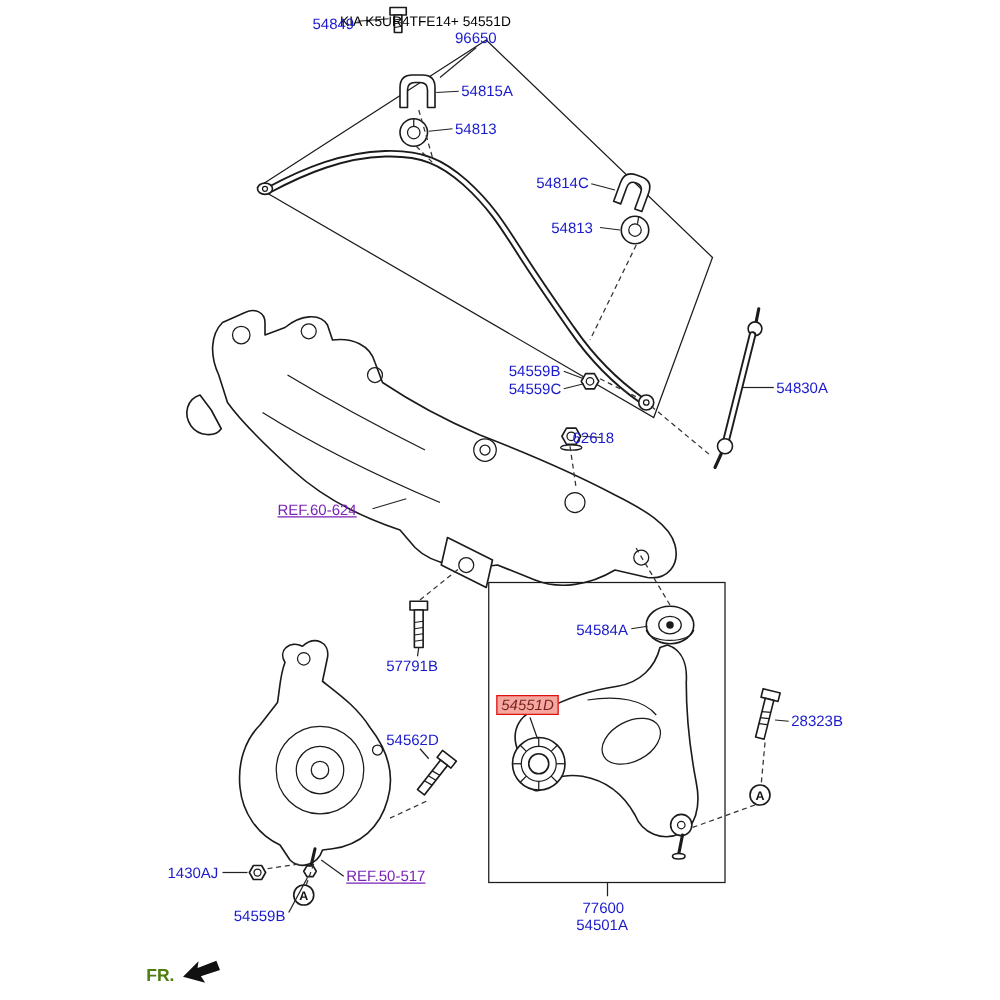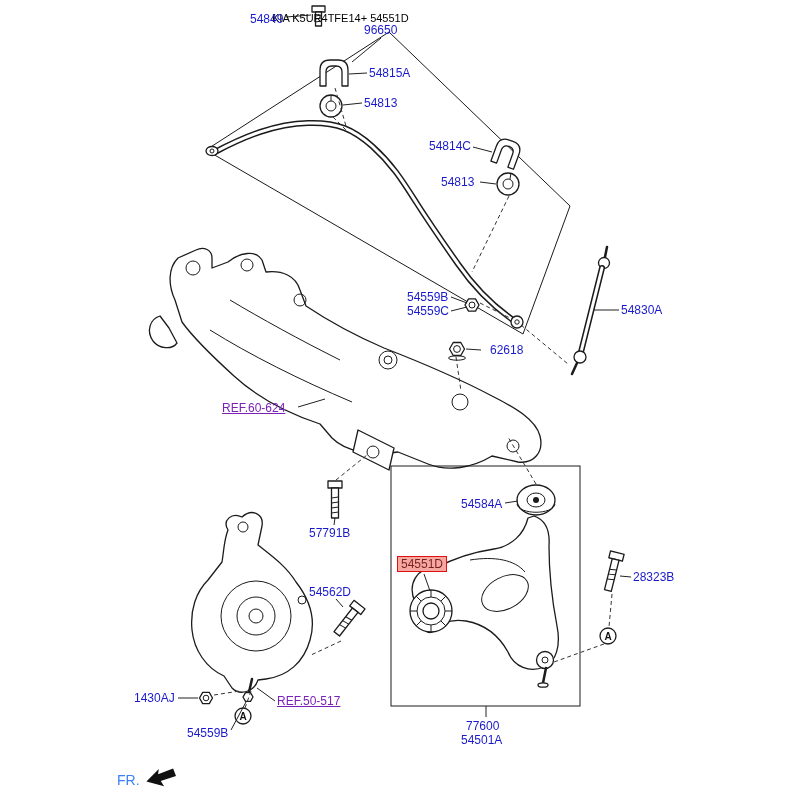--- a/index.html
+++ b/index.html
@@ -22,23 +22,23 @@
   .dark{fill:#1b1b1b;}
   .atext{font:bold 10px "Liberation Sans", sans-serif;text-anchor:middle;fill:#111111;}
 
   
   .lbl{position:absolute;font-size:12px;line-height:14px;color:var(--link,#1a1acc);
        white-space:nowrap;cursor:pointer;}
   .ref{position:absolute;font-size:12px;line-height:14px;color:var(--ref,#7a22b8);
        text-decoration:underline;white-space:nowrap;cursor:pointer;}
   .hl{position:absolute;font-size:12px;line-height:14px;color:var(--highlight-text,#7a1f1f);
       background:var(--highlight-bg,#f5a8a0);border:1.6px solid var(--highlight-border,#e01010);
-      padding:0 3px;white-space:nowrap;cursor:pointer;}
+      padding:0 3px;white-space:nowrap;cursor:pointer;font-style:italic;}
   .title{position:absolute;font-size:11px;line-height:13px;color:#000;white-space:nowrap;padding-left:48px;}
-  .fr{position:absolute;font-size:14px;font-weight:normal;color:#3b82f6;}
+  .fr{position:absolute;font-size:14px;font-weight:bold;color:#4d7c0f;}
 </style>
 </head>
 <body>
 
 <div class="stage">
 
   <svg width="800" height="800" viewBox="0 0 800 800">
 
     <polygon points="206,150 389,32 570,206 523,334" class="thin"></polygon>
 
@@ -261,21 +261,21 @@
   <div class="title" style="left:224px;top:12px">KIA K5UR4TFE14+ 54551D</div>
   <div class="lbl" style="left:250px;top:12px">54849</div>
   <div class="lbl" style="left:364px;top:23px">96650</div>
   <div class="lbl" style="left:369px;top:66px">54815A</div>
   <div class="lbl" style="left:364px;top:96px">54813</div>
   <div class="lbl" style="left:429px;top:139px">54814C</div>
   <div class="lbl" style="left:441px;top:175px">54813</div>
   <div class="lbl" style="left:407px;top:290px">54559B</div>
   <div class="lbl" style="left:407px;top:304px">54559C</div>
   <div class="lbl" style="left:621px;top:303px">54830A</div>
-  <div class="lbl" style="left:490px;top:343px">62618</div>
+  <div class="lbl" style="left:458px;top:343px">62618</div>
   <div class="ref" style="left:222px;top:401px">REF.60-624</div>
   <div class="lbl" style="left:461px;top:497px">54584A</div>
   <div class="lbl" style="left:309px;top:526px">57791B</div>
   <div class="hl" style="left:397px;top:556px">54551D</div>
   <div class="lbl" style="left:309px;top:585px">54562D</div>
   <div class="lbl" style="left:633px;top:570px">28323B</div>
   <div class="lbl" style="left:134px;top:691px">1430AJ</div>
   <div class="ref" style="left:277px;top:694px">REF.50-517</div>
   <div class="lbl" style="left:187px;top:726px">54559B</div>
   <div class="lbl" style="left:466px;top:719px">77600</div>

